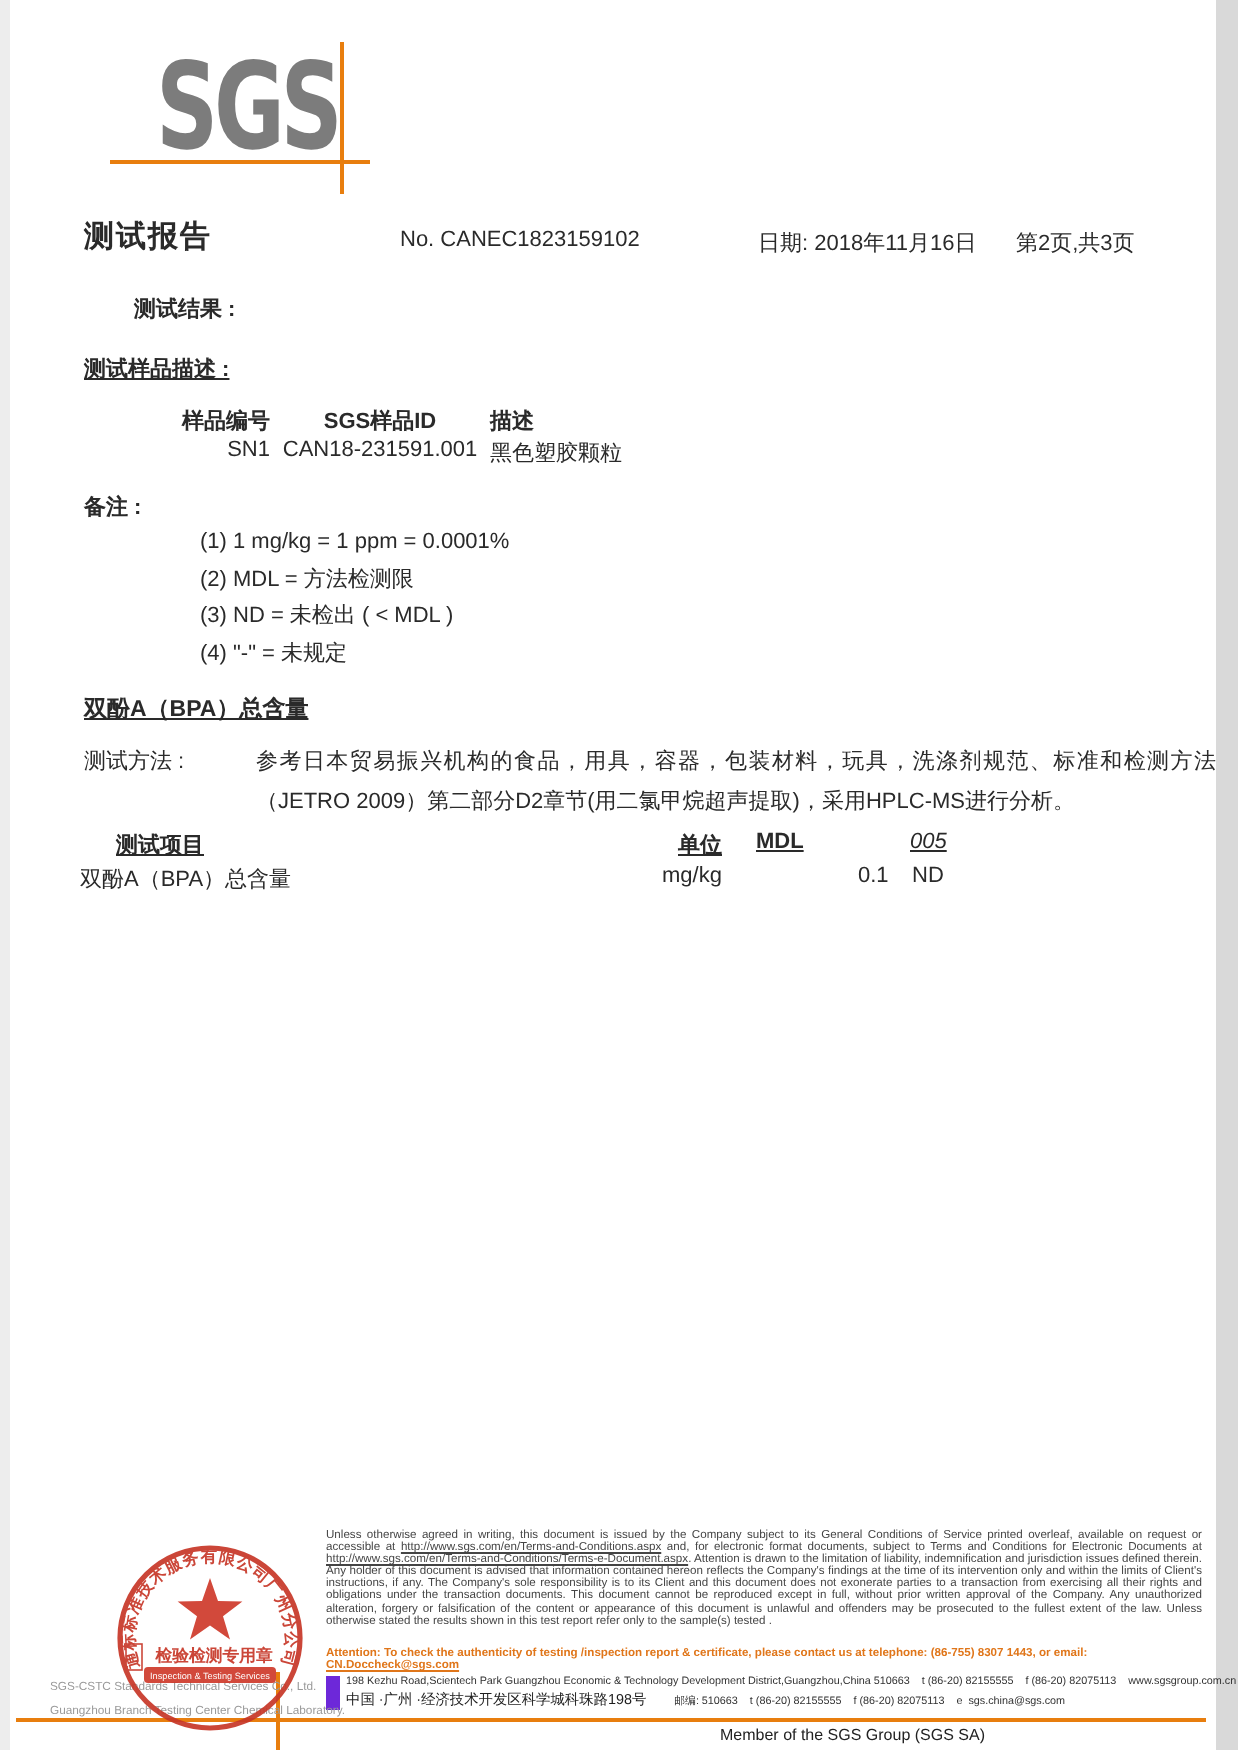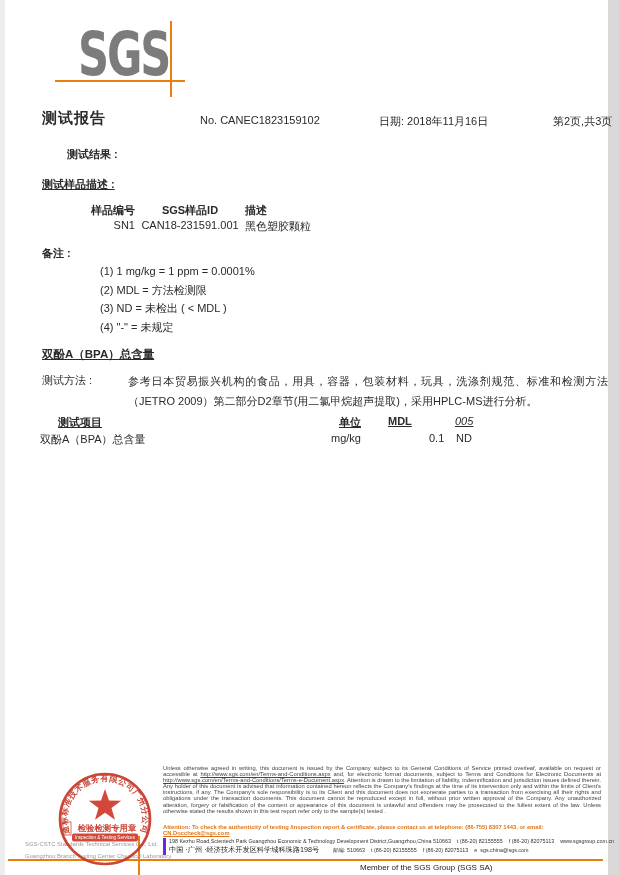--- a/index.html
+++ b/index.html
@@ -22,21 +22,21 @@
     transform: scaleX(0.72); transform-origin: left top;
     font-family: "DejaVu Sans", "Liberation Sans", sans-serif;
   }
   .logo-hline { left: 55px;  top: 80px; width: 130px; height: 2px; background: #e87e0e; }
   .logo-vline { left: 170px; top: 21px; width: 2px; height: 76px;  background: #e87e0e; }
 
   
   .doc-title { left: 42px;  top: 109px; font-size: 15px; font-weight: bold; letter-spacing: 1px; }
   .report-no { left: 200px; top: 114px; font-size: 11px; }
   .hdr-date  { left: 379px; top: 114px; font-size: 11px; }
-  .hdr-page  { left: 508px; top: 114px; font-size: 11px; margin-left: 45px; }
+  .hdr-page  { left: 508px; top: 114px; font-size: 11px; }
 
   .results-heading { left: 42px; top: 147px; font-size: 11px; font-weight: bold; margin-left: 25px; }
   .sample-heading  { left: 42px; top: 177px; font-size: 11px; font-weight: bold; text-decoration: underline; }
 
   
   .st-c1 { left: 55px;  width: 80px;  text-align: right; font-size: 11px; }
   .st-c2 { left: 135px; width: 110px; text-align: center; font-size: 11px; }
   .st-c3 { left: 245px; font-size: 11px; }
   .st-h  { top: 203px; font-weight: bold; }
   .st-r  { top: 219px; }
@@ -46,37 +46,37 @@
 
   .bpa-heading { left: 42px; top: 347px; font-size: 11.5px; font-weight: bold; text-decoration: underline; }
   .method-label { left: 42px; top: 373px; font-size: 11px; }
   .method-text { left: 128px; top: 372px; width: 480px; font-size: 11px; line-height: 19.5px; text-align: justify; }
 
   
   .rt-h { top: 415px; font-size: 11px; font-weight: bold; text-decoration: underline; }
   .rt-r { top: 432px; font-size: 11px; }
   .rt-x1h { left: 58px; }  .rt-x1 { left: 40px; }
   .rt-x2h { left: 339px; font-family: Liberation Mono, monospace; } .rt-x2 { left: 331px; }
-  .rt-x3h { left: 388px; } .rt-x3 { left: 389px; padding-left: 40px; }
+  .rt-x3h { left: 378px; } .rt-x3 { left: 389px; padding-left: 40px; }
   .rt-x4h { left: 455px; font-weight: normal; font-style: italic; } .rt-x4 { left: 456px; }
 
   
   .company-lines { left: 25px; top: 838px; width: 165px; font-size: 5.9px; line-height: 12px; color: #9a9a9a; z-index: 1; }
   .stamp { left: 48px; top: 766px; width: 114px; height: 106px; opacity: 0.92; z-index: 2; }
   .disclaimer {
     left: 163px; top: 765px; width: 438px;
     font-size: 5.8px; line-height: 6.1px; text-align: justify; color: #454545;
   }
   .disclaimer .lnk { text-decoration: underline; }
   .attention {
     left: 163px; top: 824px; width: 438px;
     font-size: 5.8px; line-height: 6.3px; color: #e0761a; font-weight: bold;
   }
   .attention .lnk { text-decoration: underline; }
-  .addr { left: 163px; top: 838px; width: 442px; border-left: 3px solid #6d28d9; padding-left: 3px; }
+  .addr { left: 163px; top: 838px; width: 442px; border-left: 7px solid #6d28d9; padding-left: 3px; }
   .addr-en { font-size: 5.4px; color: #333; white-space: pre; }
   .addr-cn-row { margin-top: 1px; display: flex; gap: 14px; align-items: baseline; }
   .addr-cn { font-size: 7.2px; color: #1d1d1d; }
   .addr-cn-contact { font-size: 5.4px; color: #333; white-space: pre; }
   .bottom-hline { left: 8px; top: 859px; width: 595px; height: 2px; background: #e87e0e; }
   .bottom-vline { left: 138px; top: 836px; width: 2px; height: 39px; background: #e87e0e; }
   .member { left: 360px; top: 863px; font-size: 8px; color: #222; }
 </style>
 </head>
 <body>

